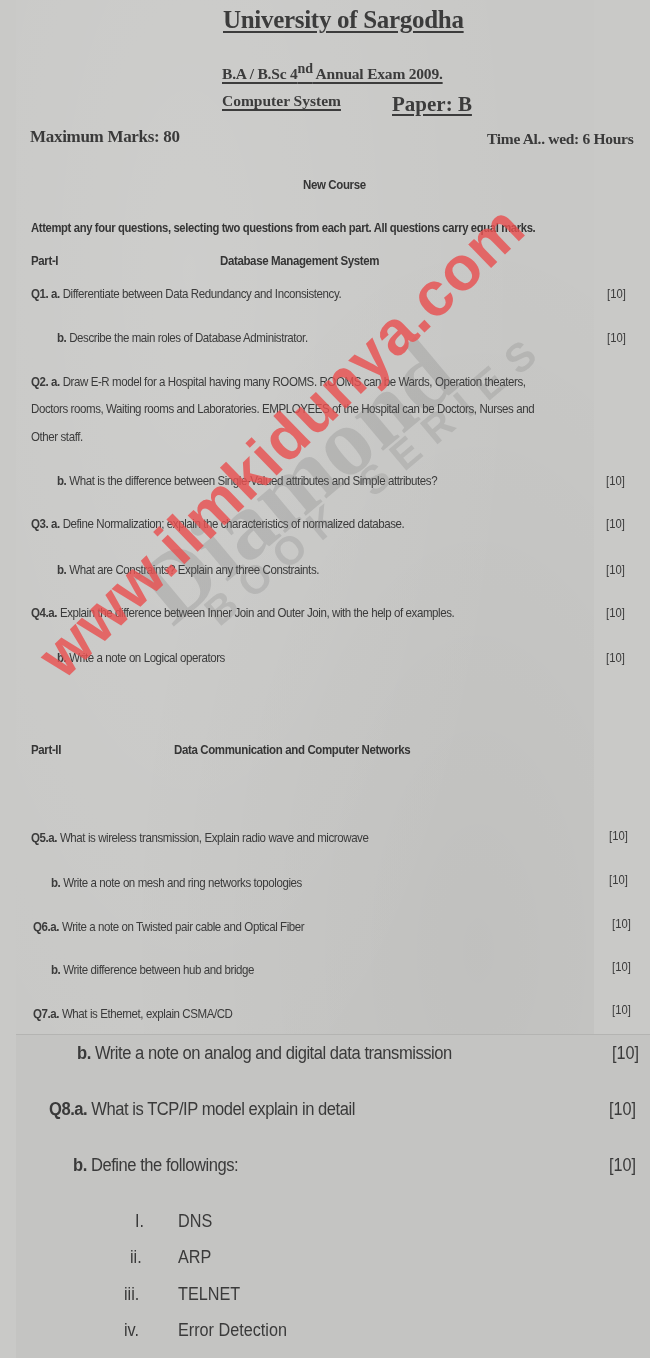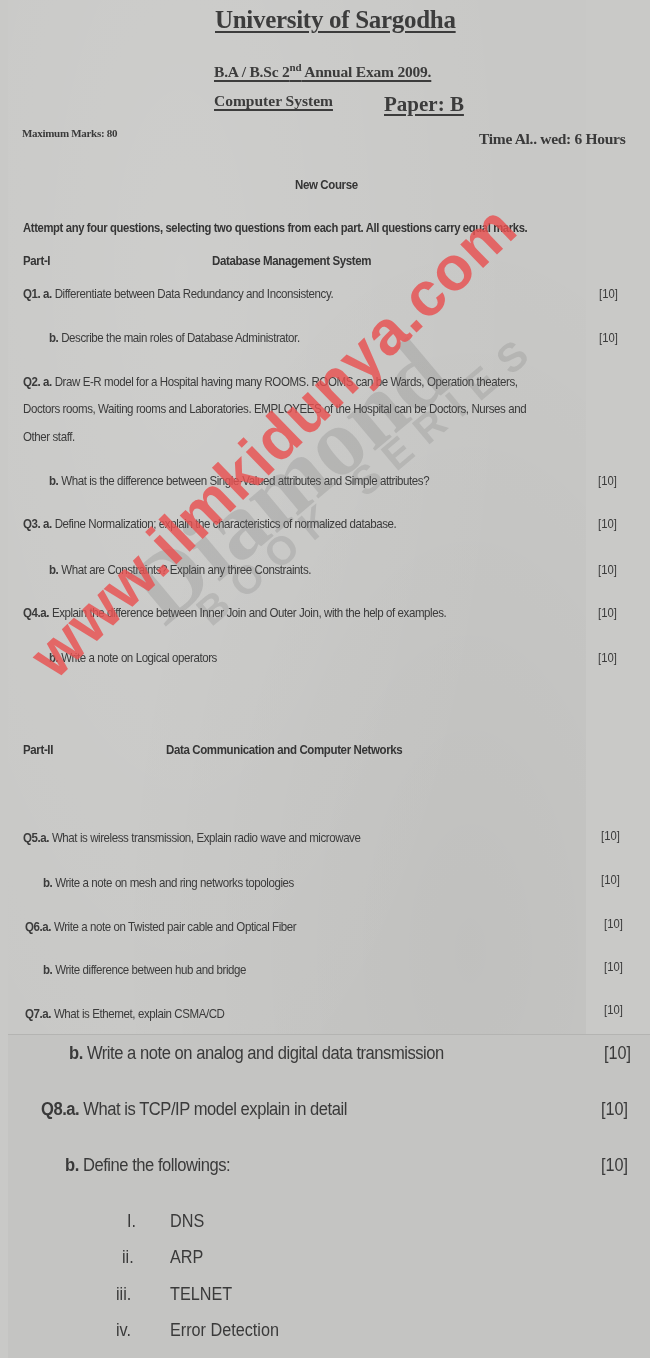--- a/index.html
+++ b/index.html
@@ -1,41 +1,41 @@
 <!DOCTYPE html>
 <html><head>
 <meta charset="utf-8">
 <style>
   html, body { margin: 0; padding: 0; }
   body {
     width: 650px; height: 1358px; overflow: hidden; position: relative;
     background: #c9c9c7;
   }
   .page {
-    position: absolute; left: 8px; top: 0; width: 578px; height: 1358px;
+    position: absolute; left: 16px; top: 0; width: 578px; height: 1358px;
     background:
       radial-gradient(ellipse at 30% 20%, rgba(255,255,255,0.10), rgba(0,0,0,0) 60%),
       radial-gradient(ellipse at 80% 70%, rgba(0,0,0,0.04), rgba(0,0,0,0) 55%),
       #c8c8c6;
     color: #3a3a3a;
   }
   .sheet-top { position: absolute; left: 0; top: 0; width: 650px; height: 1034px; }
   .sheet-bottom {
     position: absolute; left: 0; top: 1034px; width: 650px; height: 324px;
     background: #c4c4c2; border-top: 1px solid #b4b4b2;
   }
   .abs { position: absolute; white-space: nowrap; }
   .serif { font-family: "Liberation Serif", "DejaVu Serif", serif; font-weight: bold; }
   .hdr { color: #3c3c3c; text-decoration: underline; text-decoration-thickness: 2px; text-underline-offset: 3px; }
   .title { font-size: 25px; left: 207px; top: 6px; letter-spacing: -0.3px; }
   .subtitle { font-size: 15.5px; left: 206px; top: 61px; letter-spacing: -0.2px; }
-  .subtitle sup { font-size: 11px; font-family: Liberation Serif, serif; }
+  .subtitle sup { font-size: 14px; font-family: Liberation Serif, serif; }
   .subject { font-size: 15.5px; left: 206px; top: 92px; }
   .paper { font-size: 21px; left: 376px; top: 92px; }
-  .maxmarks { font-size: 11px; left: 14px; top: 127px; color: #3a3a3a; letter-spacing: -0.3px; }
+  .maxmarks { font-size: 17px; left: 14px; top: 127px; color: #3a3a3a; letter-spacing: -0.3px; }
   .time { font-size: 15.5px; left: 471px; top: 130px; color: #3a3a3a; letter-spacing: -0.3px; }
   .q { font-family: "Liberation Sans", "DejaVu Sans", sans-serif; font-size: 12.4px; color: #3b3b3b; letter-spacing: -0.45px; transform: scaleX(0.93); transform-origin: left center; }
   .q b { font-weight: bold; }
   .center-h { font-family: "Liberation Sans", "DejaVu Sans", sans-serif; font-size: 12.5px; font-weight: bold; color: #353535; letter-spacing: -0.4px; transform: scaleX(0.92); transform-origin: left center; }
   .mark { font-family: "Liberation Sans", "DejaVu Sans", sans-serif; font-size: 12.5px; color: #3b3b3b; transform: scaleX(0.9); transform-origin: left center; }
   .q2 { font-family: "Liberation Sans", "DejaVu Sans", sans-serif; font-size: 18px; color: #3a3a3a; letter-spacing: -0.5px; transform: scaleX(0.92); transform-origin: left center; }
   .q2 b { font-weight: bold; }
   .mark2 { font-family: "Liberation Sans", "DejaVu Sans", sans-serif; font-size: 18px; color: #3a3a3a; transform: scaleX(0.9); transform-origin: left center; }
   .roman { font-family: "Liberation Sans", "DejaVu Sans", sans-serif; font-size: 18px; color: #3a3a3a; transform: scaleX(0.9); transform-origin: left center; }
   .wm-red {
@@ -61,21 +61,21 @@
   }
 </style>
 </head>
 <body>
 
 <div class="page">
 
   <div class="sheet-top">
 
     <div class="abs serif hdr title">University of Sargodha</div>
-    <div class="abs serif hdr subtitle"><span>B.A / B.Sc 2</span><sup>nd</sup><span> Annual Exam 2009.</span></div>
+    <div class="abs serif hdr subtitle"><span>B.A / B.Sc 4</span><sup>nd</sup><span> Annual Exam 2009.</span></div>
     <div class="abs serif hdr subject">Computer System</div>
     <div class="abs serif hdr paper">Paper: B</div>
     <div class="abs serif maxmarks">Maximum Marks: 80</div>
     <div class="abs serif time">Time Al.. wed: 6 Hours</div>
 
     <div class="abs center-h" style="left:287px; top:178px;">New Course</div>
     <div class="abs center-h" style="left:15px; top:221px; transform:scaleX(0.9);">Attempt any four questions, selecting two questions from each part. All questions carry equal marks.</div>
 
     <div class="abs center-h" style="left:15px; top:254px;">Part-I</div>
     <div class="abs center-h" style="left:204px; top:254px;">Database Management System</div>

